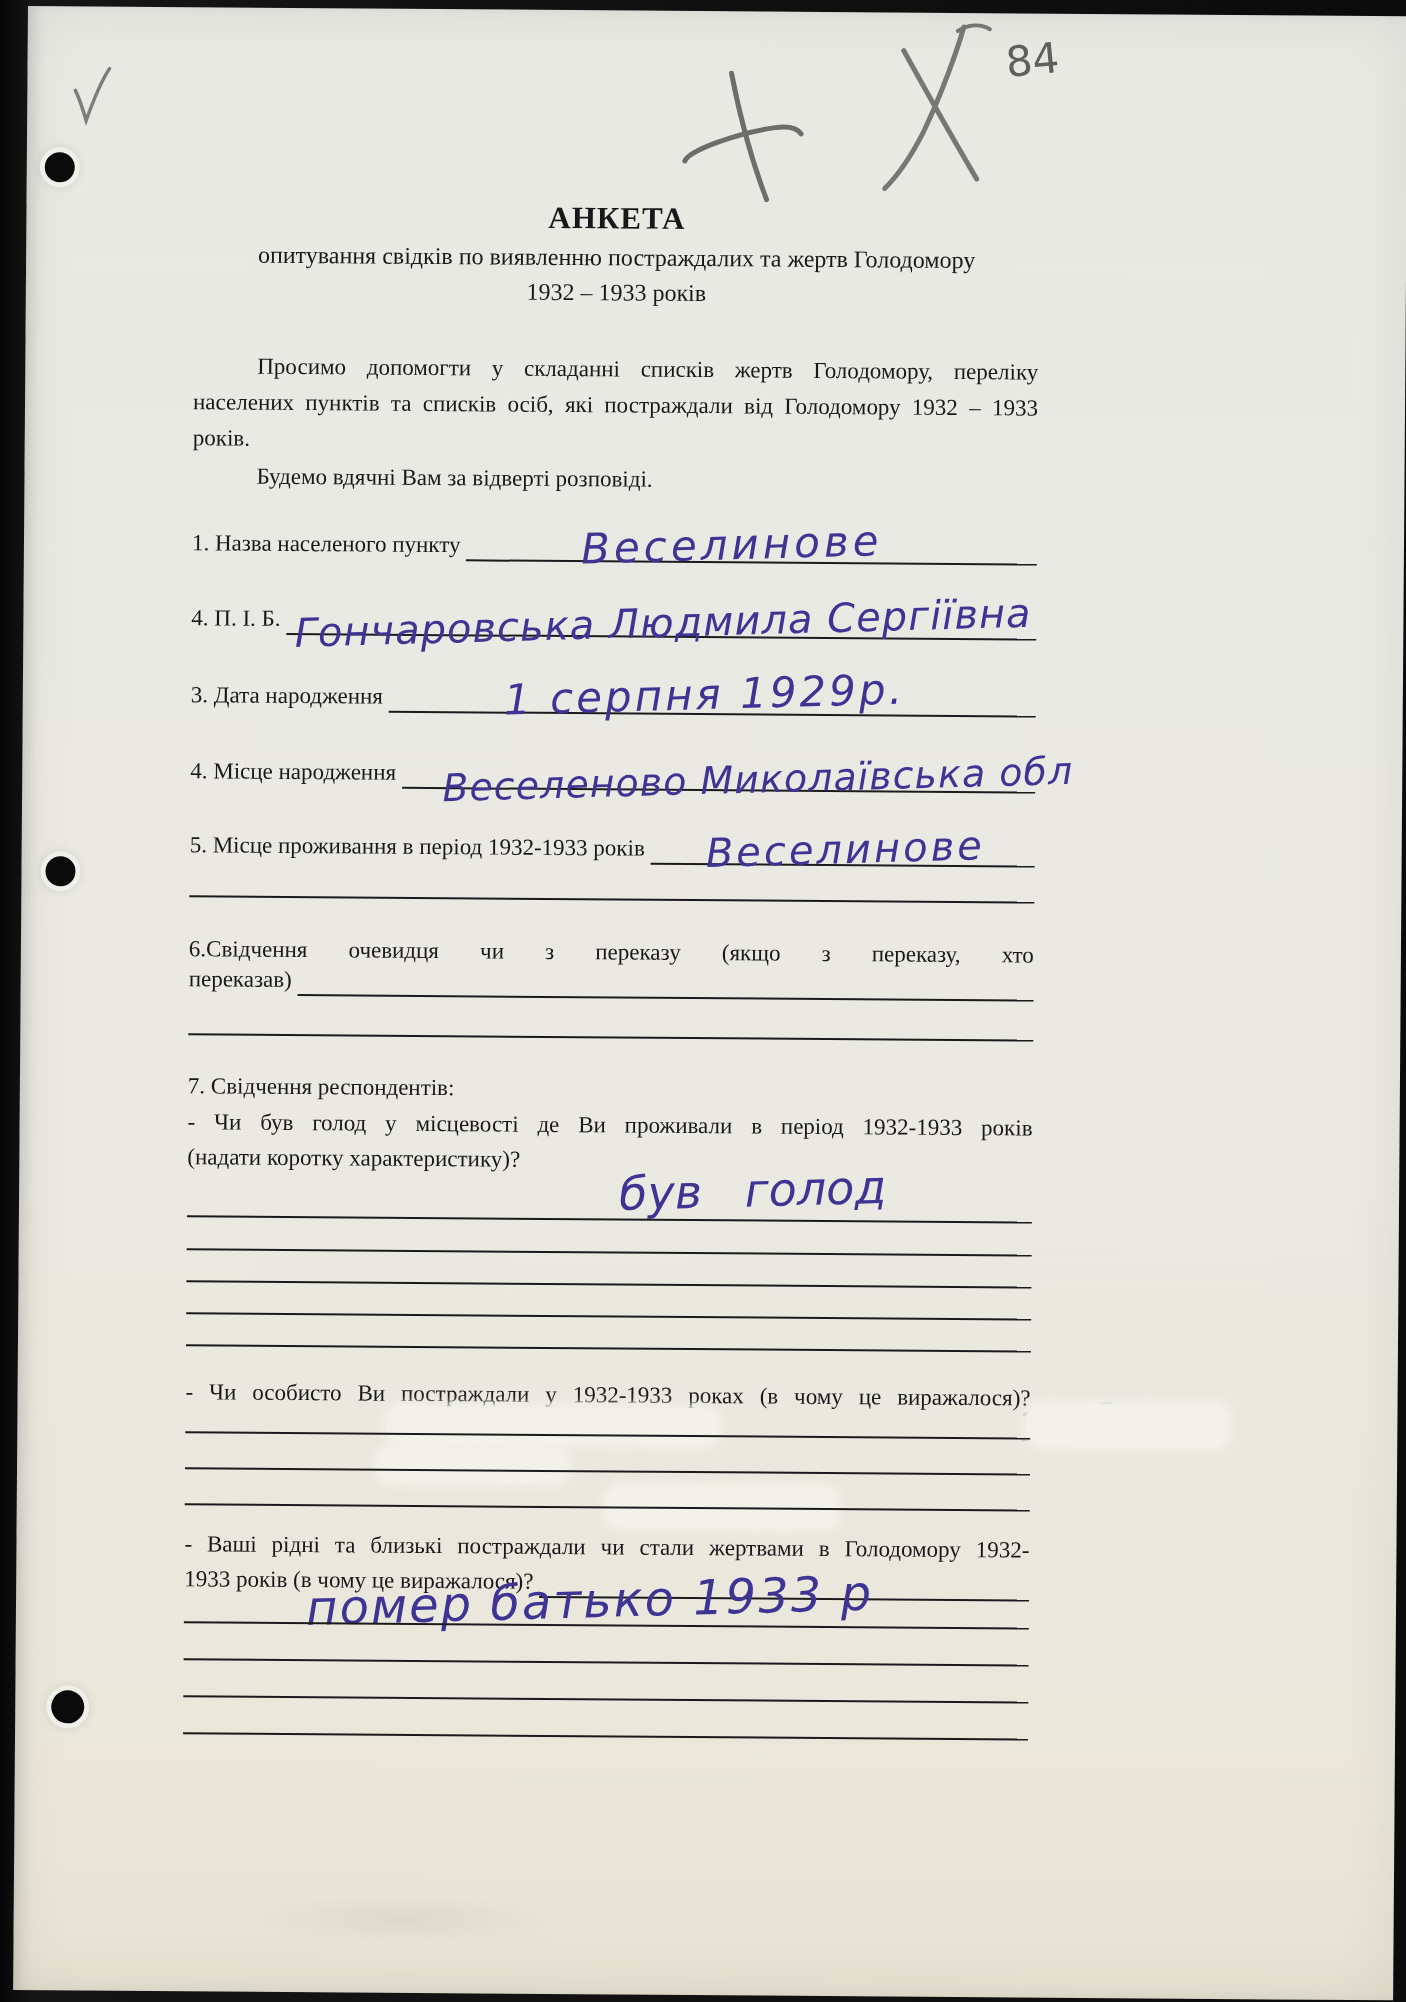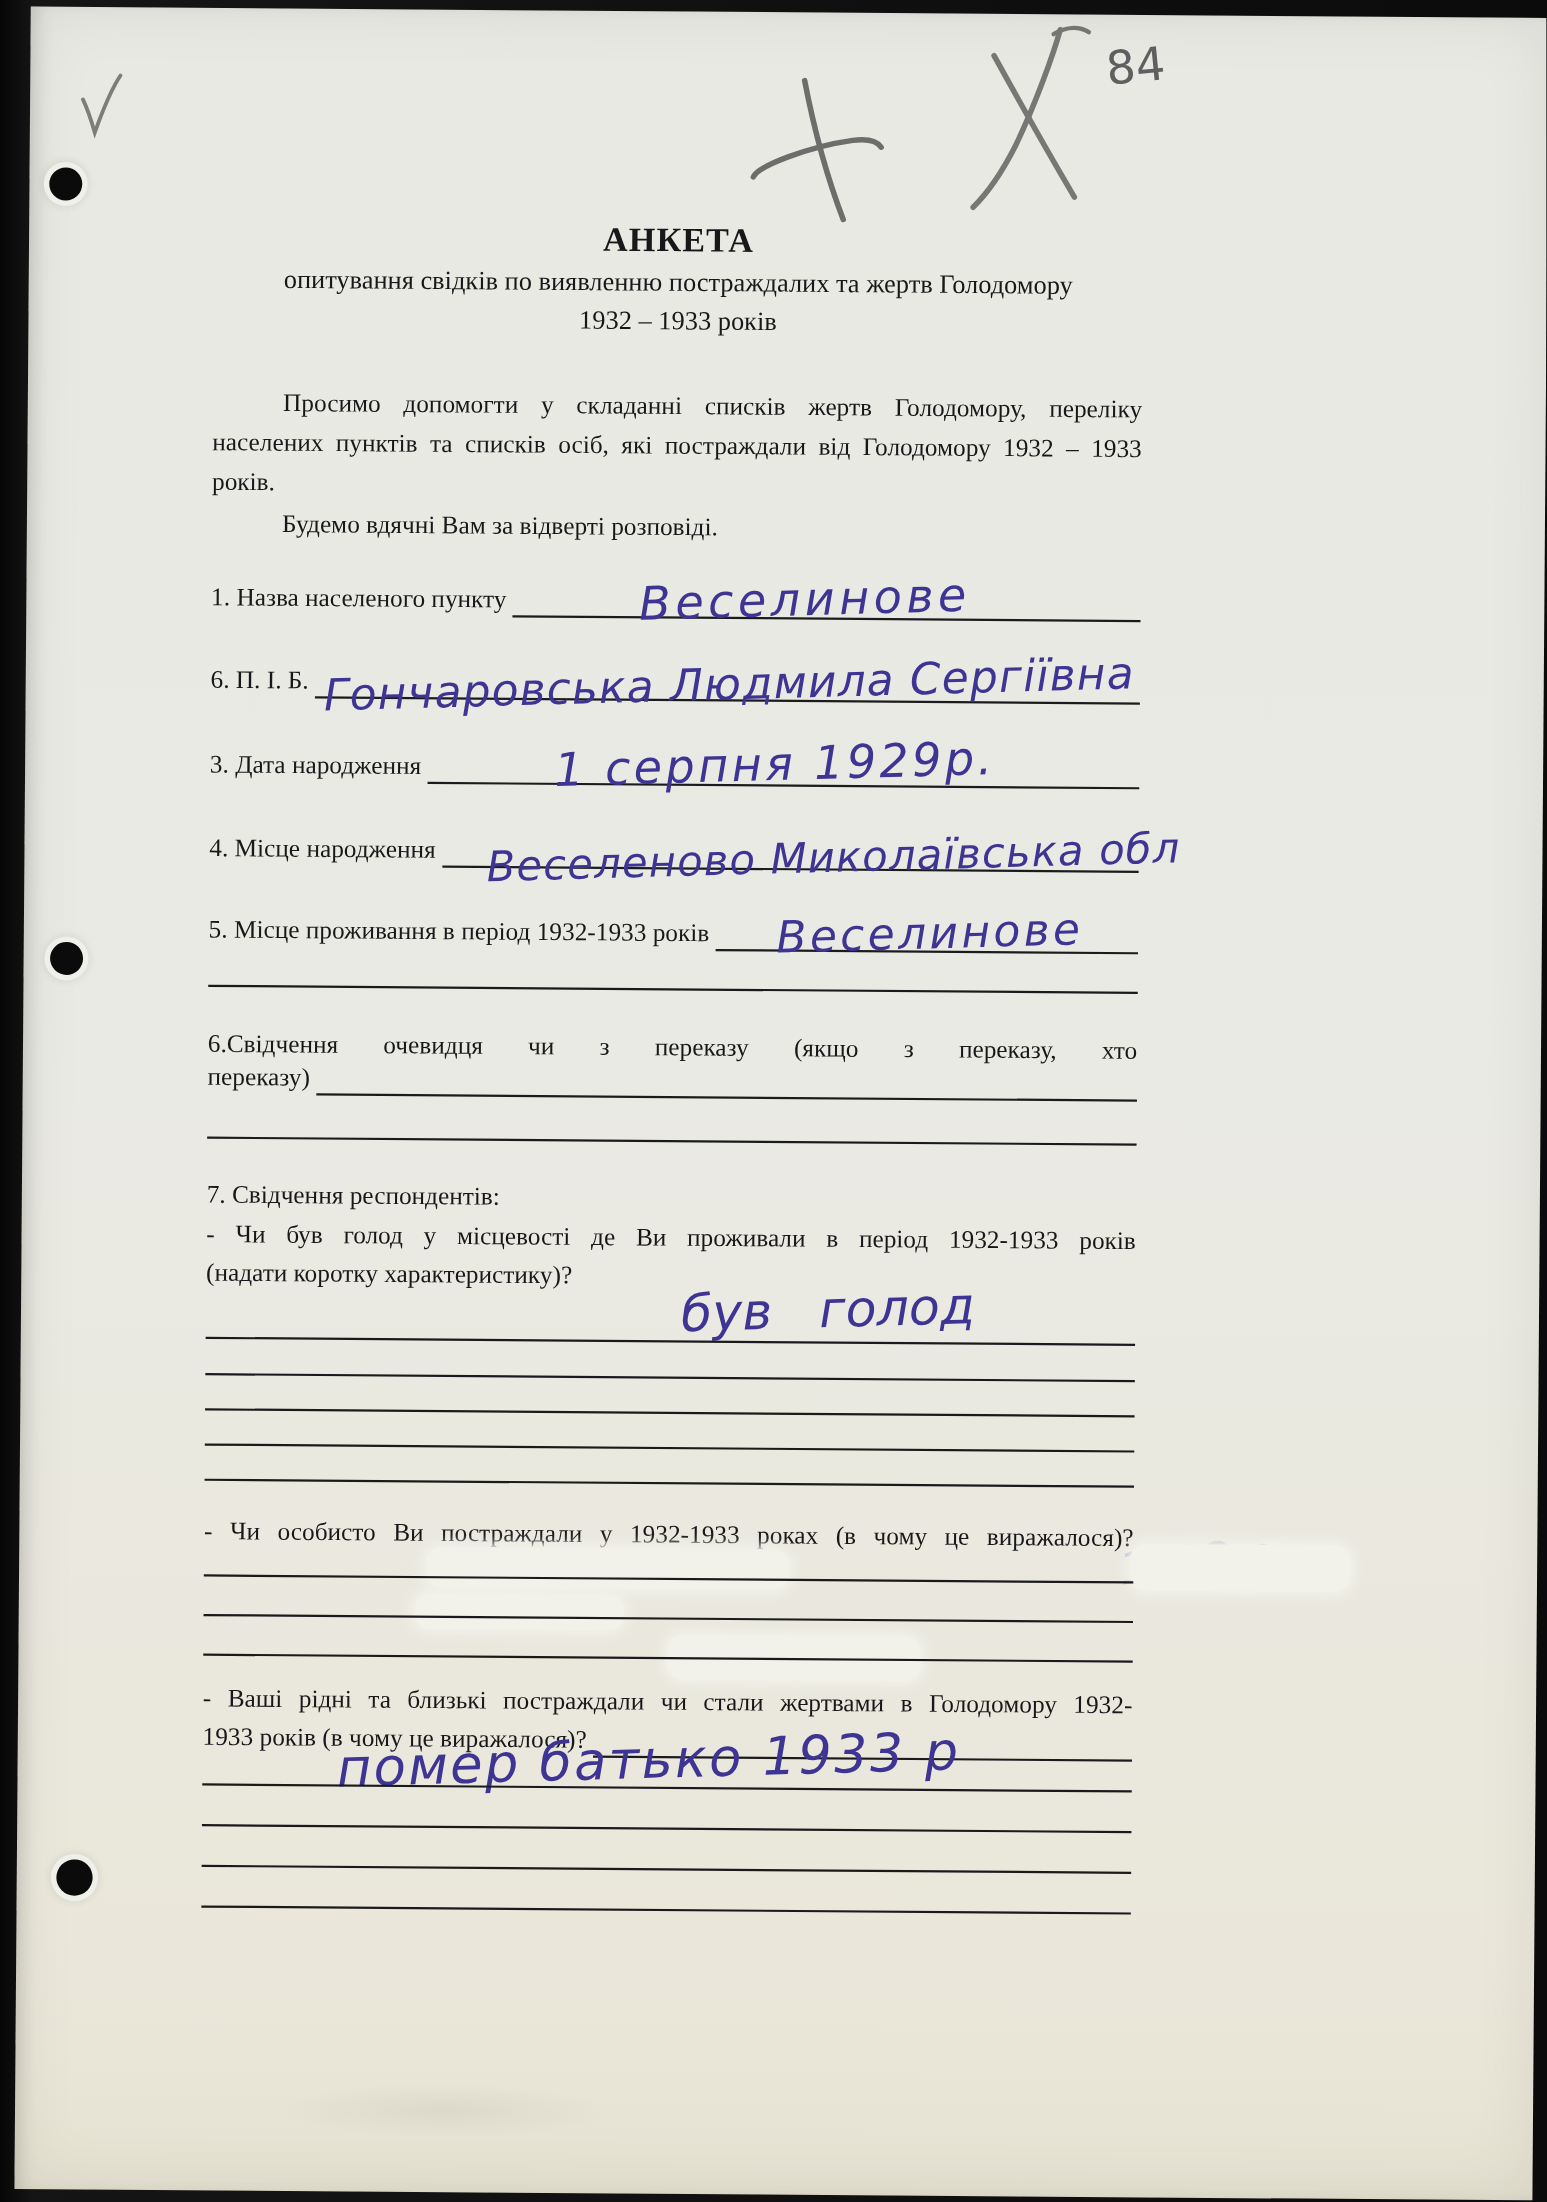--- a/index.html
+++ b/index.html
@@ -71,21 +71,21 @@
     <div class="abs col print t-body" style="top:452px;padding-left:64px;">Будемо вдячні Вам за відверті розповіді.</div>
 
     <div class="abs col frow" style="top:500px;">
       <span class="print flabel">1. Назва населеного пункту</span>
       <span class="ffill">
         <span class="ink" style="left:115px;bottom:-8px;font-size:42px;letter-spacing:4px;">Веселинове</span>
       </span>
     </div>
 
     <div class="abs col frow" style="top:575px;">
-      <span class="print flabel">6. П. І. Б.</span>
+      <span class="print flabel">4. П. І. Б.</span>
       <span class="ffill">
         <span class="ink" style="left:8px;bottom:-10px;font-size:40px;letter-spacing:1px;">Гончаровська  Людмила  Сергіївна</span>
       </span>
     </div>
 
     <div class="abs col frow" style="top:652px;">
       <span class="print flabel">3. Дата народження</span>
       <span class="ffill">
         <span class="ink" style="left:115px;bottom:-6px;font-size:42px;letter-spacing:3px;">1 серпня  1929р.</span>
       </span>
@@ -101,21 +101,21 @@
     <div class="abs col frow" style="top:802px;">
       <span class="print flabel">5. Місце проживання в період 1932-1933 років</span>
       <span class="ffill">
         <span class="ink" style="left:55px;bottom:-8px;font-size:40px;letter-spacing:3px;">Веселинове</span>
       </span>
     </div>
     <div class="rule" style="top:888px;"></div>
 
     <div class="abs col print t-body jl" style="top:925px;">6.Свідчення очевидця чи з переказу (якщо з переказу, хто</div>
     <div class="abs col frow" style="top:948px;height:40px;">
-      <span class="print flabel">переказу)</span>
+      <span class="print flabel">переказав)</span>
       <span class="ffill"></span>
     </div>
     <div class="rule" style="top:1026px;"></div>
 
     <div class="abs col print t-body" style="top:1062px;">7.  Свідчення респондентів:</div>
 
     <div class="abs col print t-body jl" style="top:1098px;">- Чи був голод у місцевості де Ви проживали в період 1932-1933 років</div>
     <div class="abs col print t-body" style="top:1133px;">(надати коротку характеристику)?</div>
     <span class="ink" style="left:600px;top:1152px;font-size:46px;word-spacing:28px;">був  голод</span>
     <div class="rule" style="top:1208px;"></div>

